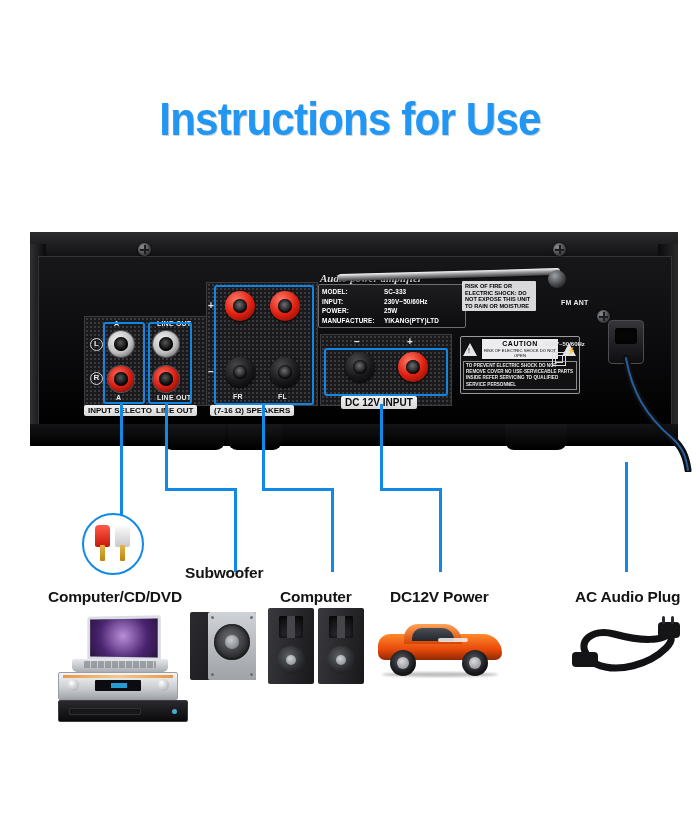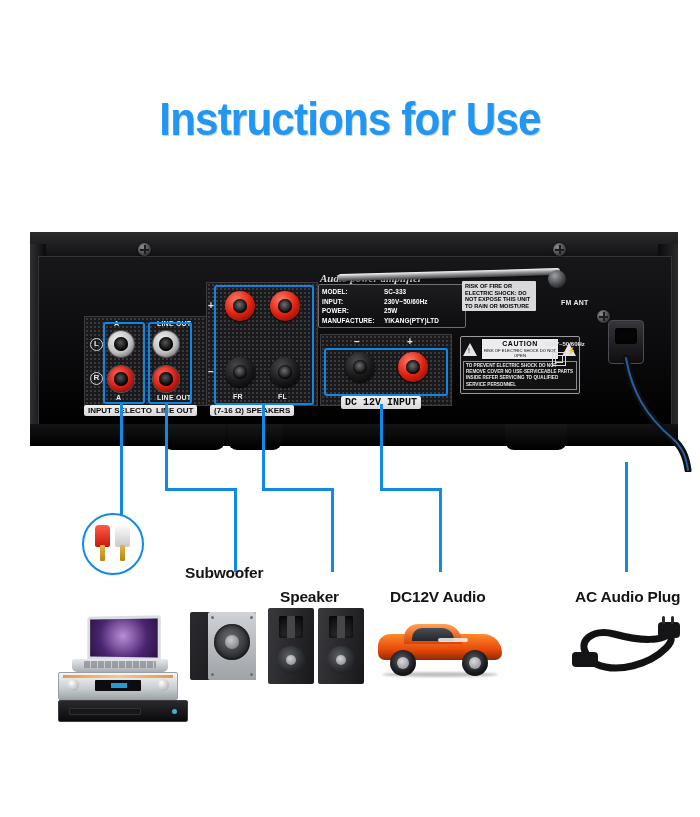--- a/index.html
+++ b/index.html
@@ -397,21 +397,21 @@
   <div class="sym" style="left:407px;top:336px;">+</div>
 
   <div class="post black" style="left:345px;top:352px;">
       <i></i>
     </div>
   <div class="post red" style="left:398px;top:352px;">
       <i></i>
     </div>
 
   <div class="hl" style="left:324px;top:348px;width:120px;height:44px;"></div>
-  <div class="lbl-chip" style="left:341px;top:396px;font-size:10px;font-family:Liberation Mono, monospace;">DC 12V INPUT</div>
+  <div class="lbl-chip" style="left:341px;top:396px;font-size:10px;">DC 12V INPUT</div>
 
   <div class="brand">Audio power amplifier</div>
   <div class="spec">
     <div>
         <span>MODEL:</span>
         <span>SC-333</span>
       </div>
     <div>
         <span>INPUT:</span>
         <span>230V~50/60Hz</span>
@@ -466,23 +466,24 @@
   <div class="lead v" style="left:262px;top:404px;height:84px;"></div>
   <div class="lead h" style="left:262px;top:488px;width:72px;"></div>
   <div class="lead v" style="left:331px;top:488px;height:84px;"></div>
 
   <div class="lead v" style="left:380px;top:404px;height:84px;"></div>
   <div class="lead h" style="left:380px;top:488px;width:62px;"></div>
   <div class="lead v" style="left:439px;top:488px;height:84px;"></div>
 
   <div class="lead v" style="left:625px;top:462px;height:110px;"></div>
 
+  <div class="cap" style="left:48px;top:588px;">Computer/CD/DVD</div>
   <div class="cap" style="left:185px;top:564px;">Subwoofer</div>
-  <div class="cap" style="left:280px;top:588px;">Speaker</div>
-  <div class="cap" style="left:390px;top:588px;">DC12V Audio</div>
+  <div class="cap" style="left:280px;top:588px;">Computer</div>
+  <div class="cap" style="left:390px;top:588px;">DC12V Power</div>
   <div class="cap" style="left:575px;top:588px;">AC Audio Plug</div>
 
   <div class="rca-badge">
     <div class="plug r"></div>
     <div class="plug w"></div>
   </div>
 
   <div class="laptop">
     <div class="scr">
         <i></i>

